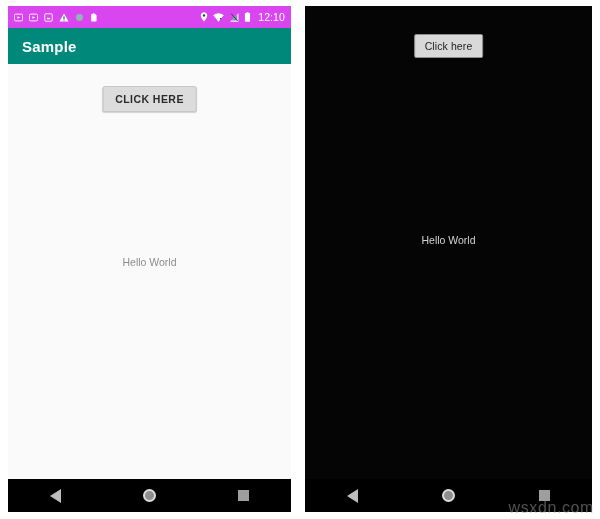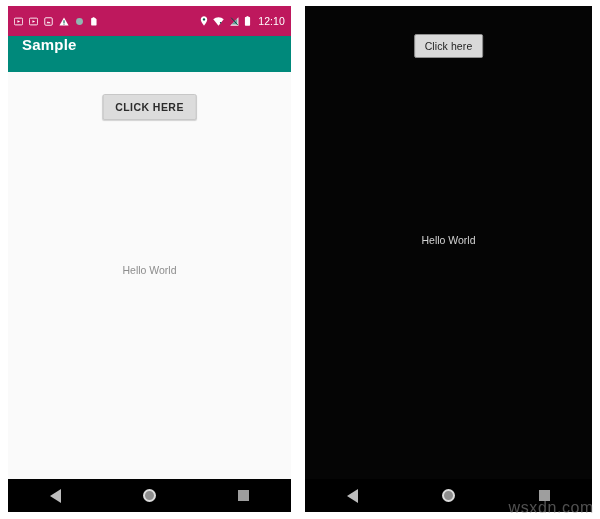--- a/index.html
+++ b/index.html
@@ -25,22 +25,22 @@
     position: absolute;
     left: 8px;
     top: 6px;
     width: 283px;
     height: 506px;
     background: #fafafa;
     overflow: hidden;
   }
 
   .statusbar {
-    height: 30px;
-    background: #be185d;
+    height: 22px;
+    background: #d946ef;
     display: flex;
     align-items: center;
     padding: 0 6px;
     box-sizing: border-box;
   }
   .status-left {
     display: flex;
     align-items: center;
     gap: 6px;
     flex: 1;
@@ -59,21 +59,21 @@
     font-size: 10.5px;
     letter-spacing: 0.1px;
     margin-left: 2px;
     white-space: nowrap;
   }
 
   .appbar {
     height: 36px;
     background: #00897b;
     display: flex;
-    align-items: flex-start;
+    align-items: center;
     padding: 0 14px;
     box-sizing: border-box;
     box-shadow: 0 1px 2px rgba(0,0,0,0.18);
   }
   .appbar-title {
     color: #ffffff;
     font-size: 15px;
     font-weight: bold;
     letter-spacing: 0.2px;
   }

